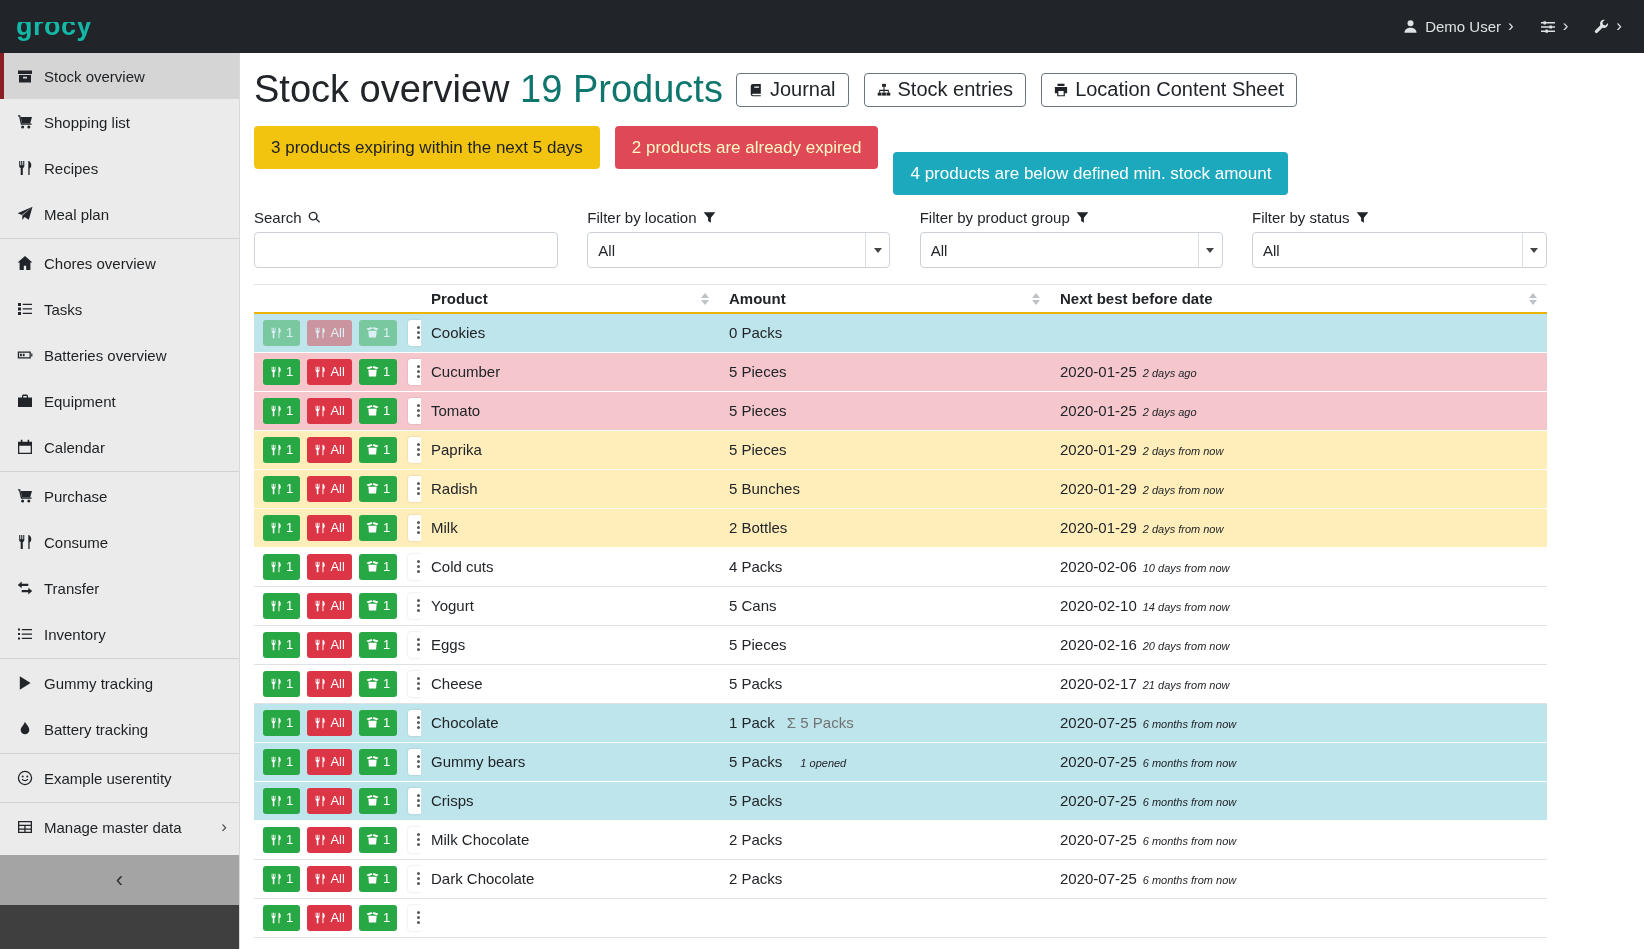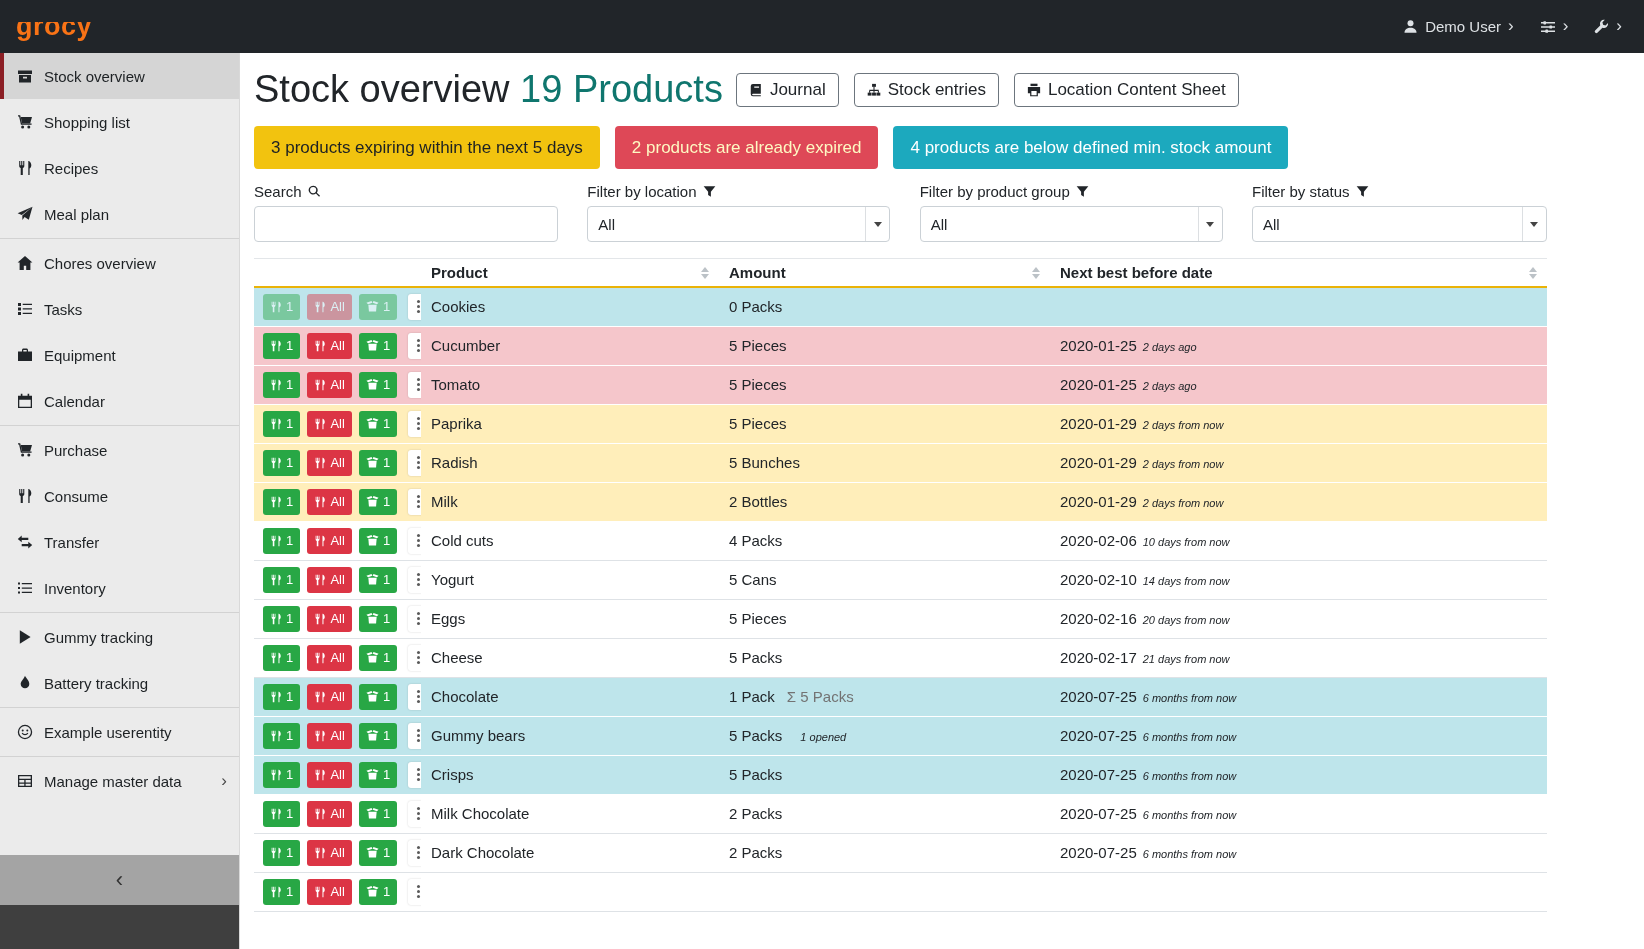--- a/index.html
+++ b/index.html
@@ -3,21 +3,21 @@
 <meta charset="utf-8">
 <style>
   * { box-sizing: border-box; margin: 0; padding: 0; }
   html,body { background:#fff; }
   body { font-family: "Liberation Sans", "DejaVu Sans", sans-serif; }
   .app { position:relative; width:1644px; height:949px; overflow:hidden; background:#fff; }
 
   
   .topbar { position:absolute; top:0; left:0; right:0; height:53px; background:#212529;
             display:flex; align-items:center; justify-content:space-between; padding:0 22px 0 16px; z-index:5; }
-  .logo { color:#f97316; font-size:27px; font-weight:bold; letter-spacing:.5px; text-decoration:none; position:relative; cursor:pointer; }
+  .logo { color:#14b8a6; font-size:27px; font-weight:bold; letter-spacing:.5px; text-decoration:none; position:relative; cursor:pointer; }
   .logo::after { content:""; position:absolute; left:-2px; right:-2px; top:9px; height:2px; background:#212529; }
   .top-right { display:flex; align-items:center; }
   .top-menu { display:flex; align-items:center; gap:7px; color:#dde1e4; font-size:15px; cursor:pointer; margin-left:26px; }
   .top-menu .icon { color:#dde1e4; display:flex; }
   .chev { font-size:17px; line-height:1; position:relative; top:-1px; }
 
   
   .sidebar { position:absolute; top:53px; left:0; bottom:0; width:240px; background:#ebebeb; border-right:1px solid #d9d9d9; }
   .side-item { display:flex; align-items:center; height:46px; padding:0 12px 0 16px; font-size:15px; color:#1d2124; cursor:pointer; }
   .side-item .icon { width:18px; margin-right:10px; display:flex; justify-content:center; color:#212529; flex:0 0 18px; }
@@ -31,28 +31,28 @@
 
   
   .main { position:absolute; top:53px; left:241px; right:0; bottom:0; background:#fff; padding:15px 0 0 13px; overflow:hidden; }
   .content { width:1293px; }
 
   .title-row { display:flex; align-items:center; }
   h1 { font-size:38px; font-weight:500; color:#212529; white-space:nowrap; }
   .subtitle { color:#0f766e; font-weight:400; }
   .toolbar { display:flex; gap:15px; margin-left:13px; }
   .tbtn { display:flex; align-items:center; gap:7px; background:#fff; border:1px solid #6c757d; border-radius:4px;
-          padding:0 12px; height:34px; font-size:17px; color:#212529; cursor:pointer; font-family:inherit; white-space:nowrap; }
+          padding:0 12px; height:34px; font-size:20px; color:#212529; cursor:pointer; font-family:inherit; white-space:nowrap; }
   .tbtn .icon { display:flex; color:#212529; }
 
   .banners { display:flex; gap:15px; margin-top:15px; }
   .banner { display:inline-flex; align-items:center; height:43px; padding:16px 17px; border-radius:4px; font-size:17px; cursor:pointer; white-space:nowrap; }
   .banner-warning { background:var(--c-warning,#f2c30f); color:#1d2124; }
   .banner-danger  { background:var(--c-danger-banner,#de4857); color:#fef9c3; }
-  .banner-info    { background:var(--c-info-banner,#1ca9be); color:#fff; }
+  .banner-info    { background:var(--c-info-banner,#1ca9be); color:#fff;margin-top:26px; }
 
   .filters { display:flex; justify-content:space-between; margin-top:14px; width:1293px; }
   .filter { width:303px; }
   .filter.f-search { width:304px; }
   .filter.f-status { width:295px; }
   .filter-label { display:flex; align-items:center; gap:6px; font-size:15px; color:#212529; margin-bottom:6px; }
   .filter-label .icon { display:flex; color:#212529; }
   .input { width:100%; height:36px; border:1px solid #cbd1d6; border-radius:4px; font-size:15px; padding:0 10px;
            font-family:inherit; color:#212529; outline:none; background:#fff; }
   .select { width:100%; height:36px; border:1px solid #cbd1d6; border-radius:4px; background:#fff; display:flex;
@@ -181,20 +181,29 @@
           </span>
           <span class="side-label">Chores overview</span>
         </div>
         <div class="side-item">
           <span class="icon">
             <svg viewBox="0 0 16 16" width="16" height="16" fill="currentColor">
               <path d="M1 2h3v3H1zM1 6.5h3v3H1zM1 11h3v3H1zM5.7 2.7h9.3V4H5.7zM5.7 7.2h9.3v1.3H5.7zM5.7 11.7h9.3V13H5.7z"></path>
             </svg>
           </span>
           <span class="side-label">Tasks</span>
+        </div>
+        <div class="side-item">
+          <span class="icon">
+            <svg viewBox="0 0 16 16" width="16" height="16" fill="currentColor">
+              <path fill-rule="evenodd" d="M0.8 4.5h13v7h-13zm1.3 1.3v4.4h10.4V5.8z"></path>
+              <path d="M14.2 6.5h1.2v3h-1.2zM3 6.8h1.8v2.4H3zM5.8 6.8h1.8v2.4H5.8z"></path>
+            </svg>
+          </span>
+          <span class="side-label">Batteries overview</span>
         </div>
         <div class="side-item">
           <span class="icon">
             <svg viewBox="0 0 16 16" width="16" height="16" fill="currentColor">
               <path fill-rule="evenodd" d="M5 4.5V3c0-.8.7-1.5 1.5-1.5h3c.8 0 1.5.7 1.5 1.5v1.5h4V14H1V4.5h4zM6.3 3v1.5h3.4V3z"></path>
             </svg>
           </span>
           <span class="side-label">Equipment</span>
         </div>
         <div class="side-item">

